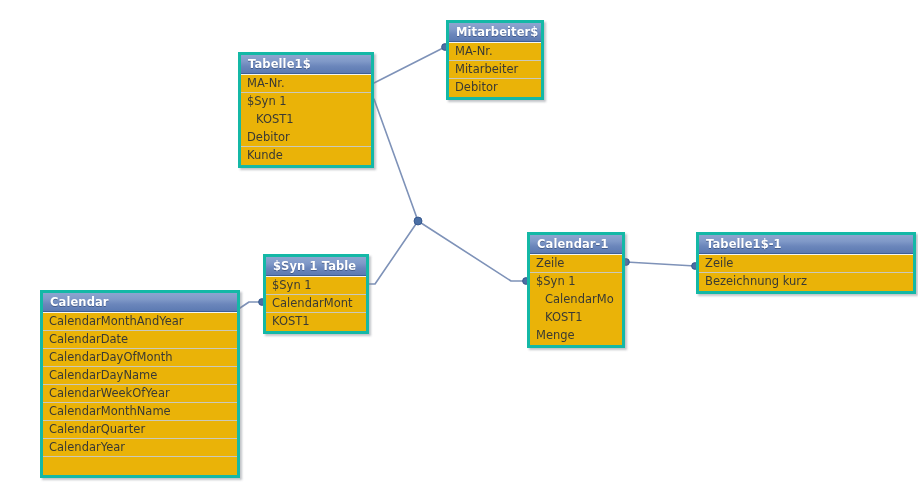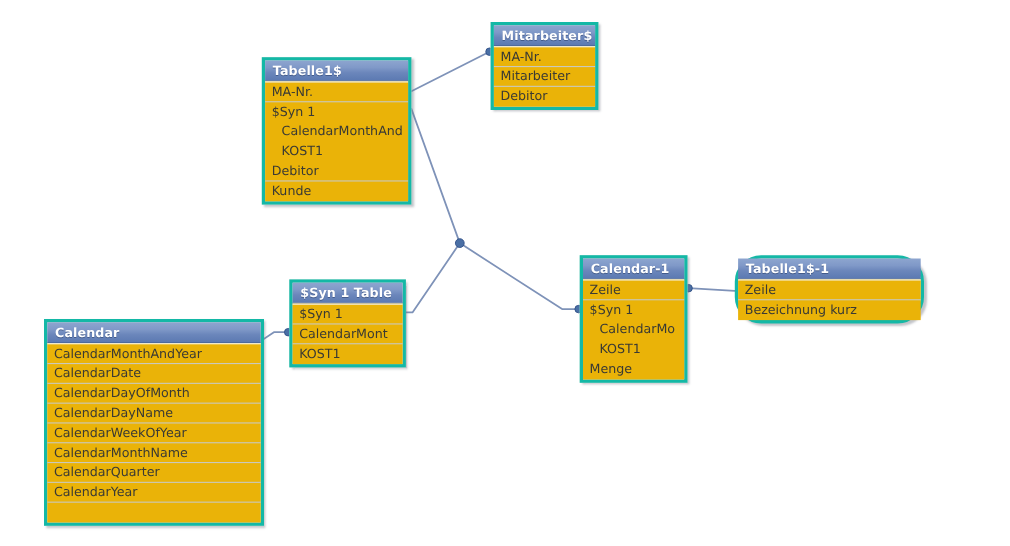--- a/index.html
+++ b/index.html
@@ -103,21 +103,20 @@
       <circle cx="209" cy="320" r="3.4" fill="#4a6fa5" stroke="#2f4f86" stroke-width="0.8"></circle>
       <circle cx="526" cy="281" r="3.4" fill="#4a6fa5" stroke="#2f4f86" stroke-width="0.8"></circle>
       <circle cx="626" cy="262" r="3.4" fill="#4a6fa5" stroke="#2f4f86" stroke-width="0.8"></circle>
       <circle cx="695" cy="266" r="3.4" fill="#4a6fa5" stroke="#2f4f86" stroke-width="0.8"></circle>
     </svg>
 <div class="tbl" style="left: 222px; top: 52px; width: 136px; margin-left: 16px;">
       <div class="tbl-header">Tabelle1$</div>
       <div class="tbl-body">
         <div class="row">MA-Nr.</div>
         <div class="row grouphead">$Syn 1</div>
-        <div class="row sub">CalendarMonthAnd</div>
         <div class="row sub">KOST1</div>
         <div class="row">Debitor</div>
         <div class="row last">Kunde</div>
       </div>
     </div>
     <div class="tbl" style="left: 446px; top: 20px; width: 98px;">
       <div class="tbl-header">Mitarbeiter$</div>
       <div class="tbl-body">
         <div class="row">MA-Nr.</div>
         <div class="row">Mitarbeiter</div>
@@ -135,21 +134,21 @@
     <div class="tbl" style="left: 527px; top: 232px; width: 98px;">
       <div class="tbl-header">Calendar-1</div>
       <div class="tbl-body">
         <div class="row">Zeile</div>
         <div class="row grouphead">$Syn 1</div>
         <div class="row sub">CalendarMo</div>
         <div class="row sub">KOST1</div>
         <div class="row last">Menge</div>
       </div>
     </div>
-    <div class="tbl" style="left: 668px; top: 232px; width: 172px; border-radius: 24px;">
+    <div class="tbl" style="left: 696px; top: 232px; width: 220px;">
       <div class="tbl-header">Tabelle1$-1</div>
       <div class="tbl-body">
         <div class="row">Zeile</div>
         <div class="row last">Bezeichnung kurz</div>
       </div>
     </div>
     <div class="tbl" style="left: 40px; top: 290px; width: 200px;">
       <div class="tbl-header">Calendar</div>
       <div class="tbl-body">
         <div class="row">CalendarMonthAndYear</div>

